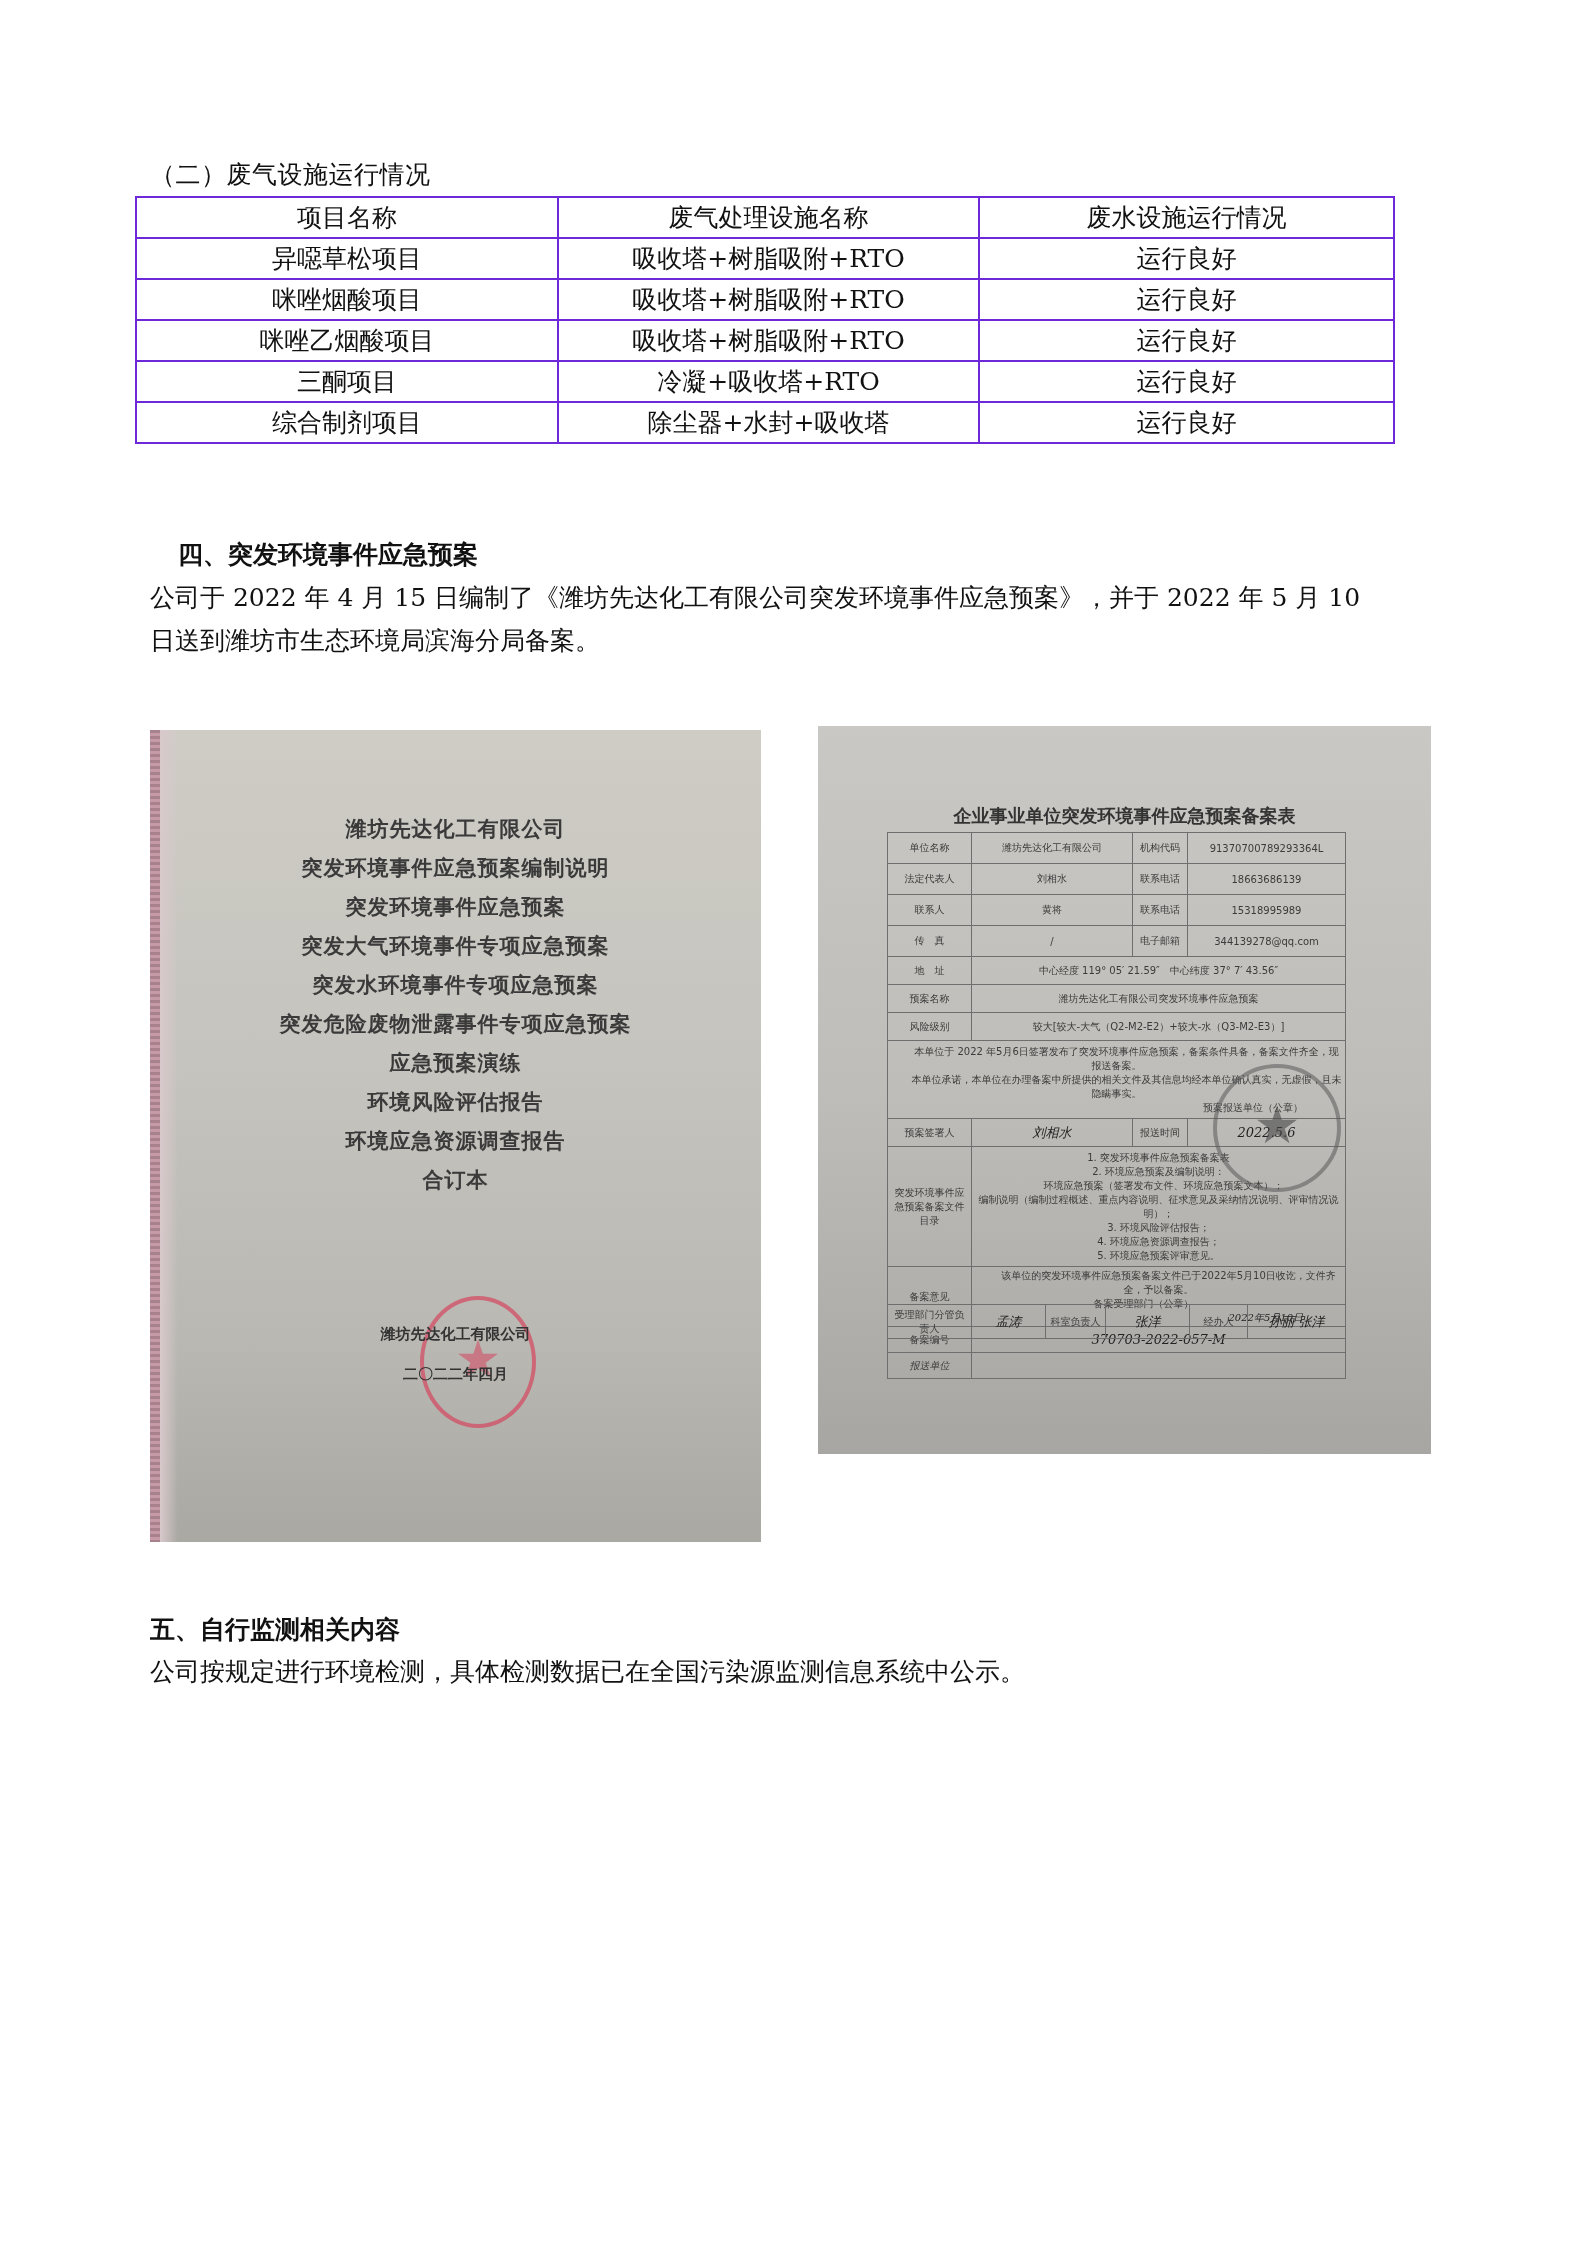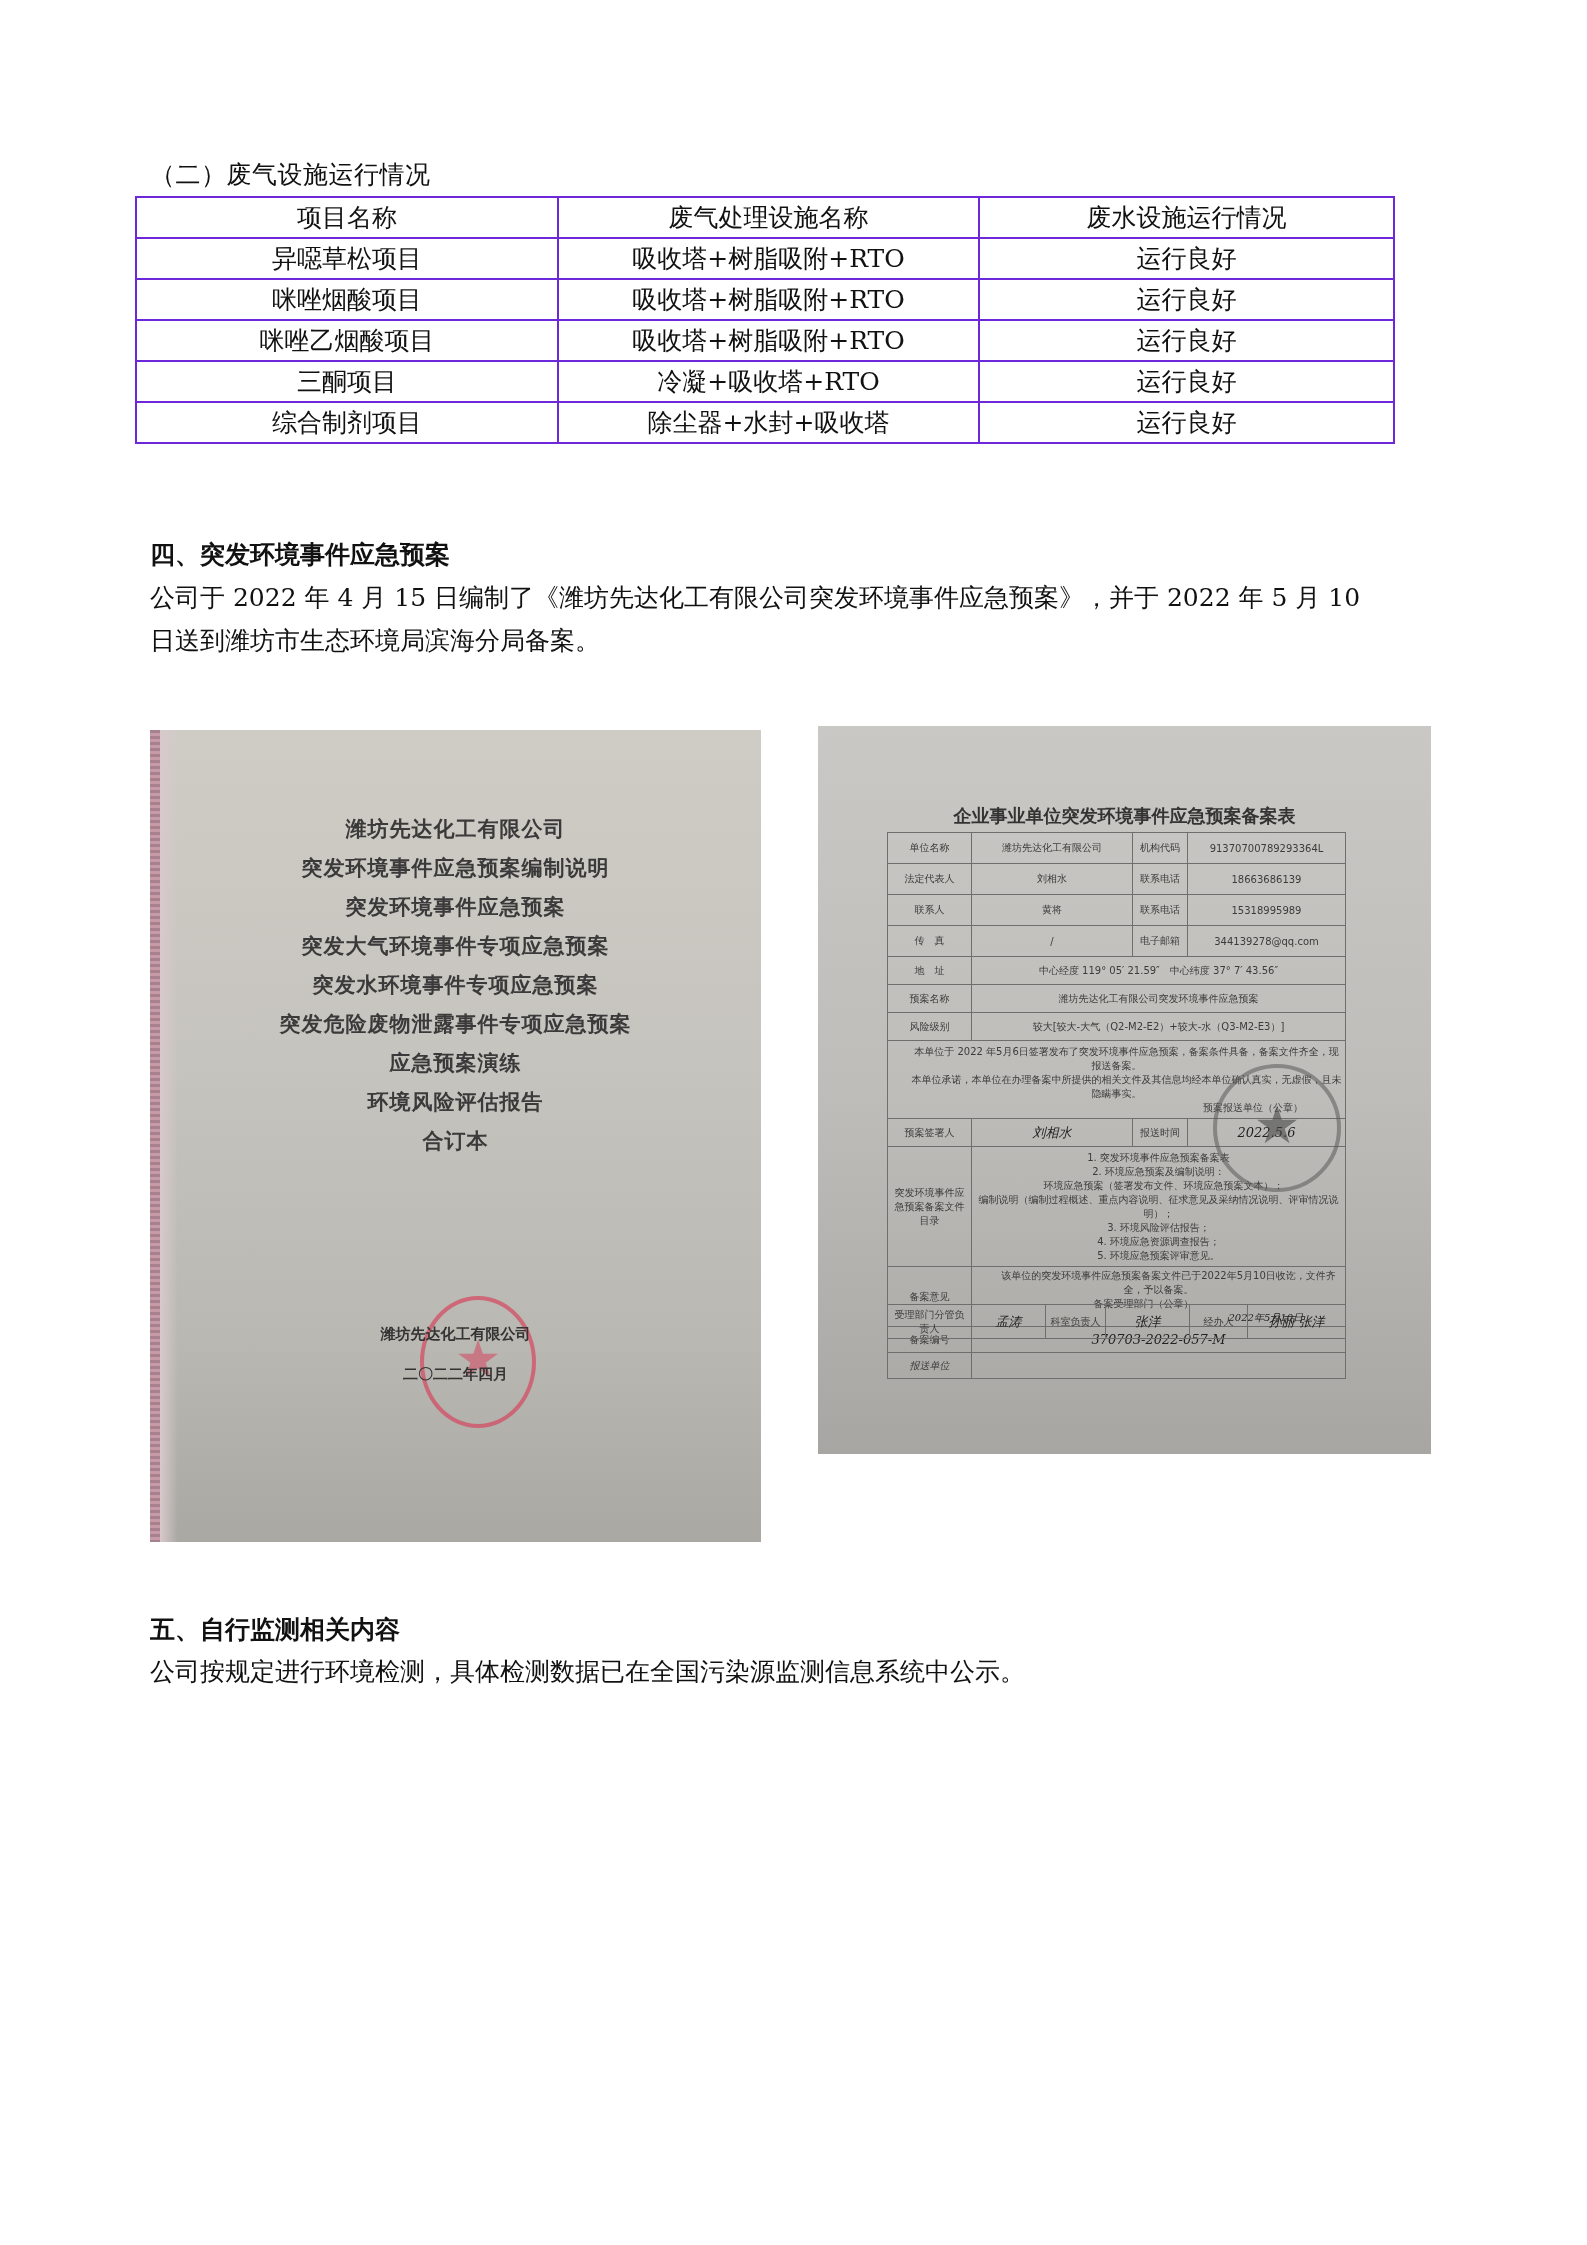--- a/index.html
+++ b/index.html
@@ -110,36 +110,37 @@
       <td>运行良好</td>
     </tr>
     <tr>
       <td>综合制剂项目</td>
       <td>除尘器+水封+吸收塔</td>
       <td>运行良好</td>
     </tr>
   </tbody>
 </table>
 
-<div class="abs sec-heading" style="top:537px;">四、突发环境事件应急预案</div>
+<div class="abs sec-heading" style="top:537px;margin-left:28px;">四、突发环境事件应急预案</div>
 <div class="abs para" style="top:576px;">公司于 2022 年 4 月 15 日编制了《潍坊先达化工有限公司突发环境事件应急预案》，并于 2022 年 5 月 10</div>
 <div class="abs para" style="top:619px;">日送到潍坊市生态环境局滨海分局备案。</div>
 
 <div class="photo photo-cover">
   <div class="spine"></div>
   <div class="spine2"></div>
   <div class="cover-lines">
     <div>潍坊先达化工有限公司</div>
     <div>突发环境事件应急预案编制说明</div>
     <div>突发环境事件应急预案</div>
     <div>突发大气环境事件专项应急预案</div>
     <div>突发水环境事件专项应急预案</div>
     <div>突发危险废物泄露事件专项应急预案</div>
     <div>应急预案演练</div>
     <div>环境风险评估报告</div>
+    <div>环境应急资源调查报告</div>
     <div>合订本</div>
   </div>
   <div class="seal" style="left:270px; top:566px; width:108px; height:124px; border-color:rgba(214,70,95,0.7);">
     <span class="star" style="color:rgba(214,70,95,0.55);">★</span>
   </div>
   <div class="cover-foot" style="top:584px;">
     <div>潍坊先达化工有限公司</div>
     <div>二〇二二年四月</div>
   </div>
 </div>

